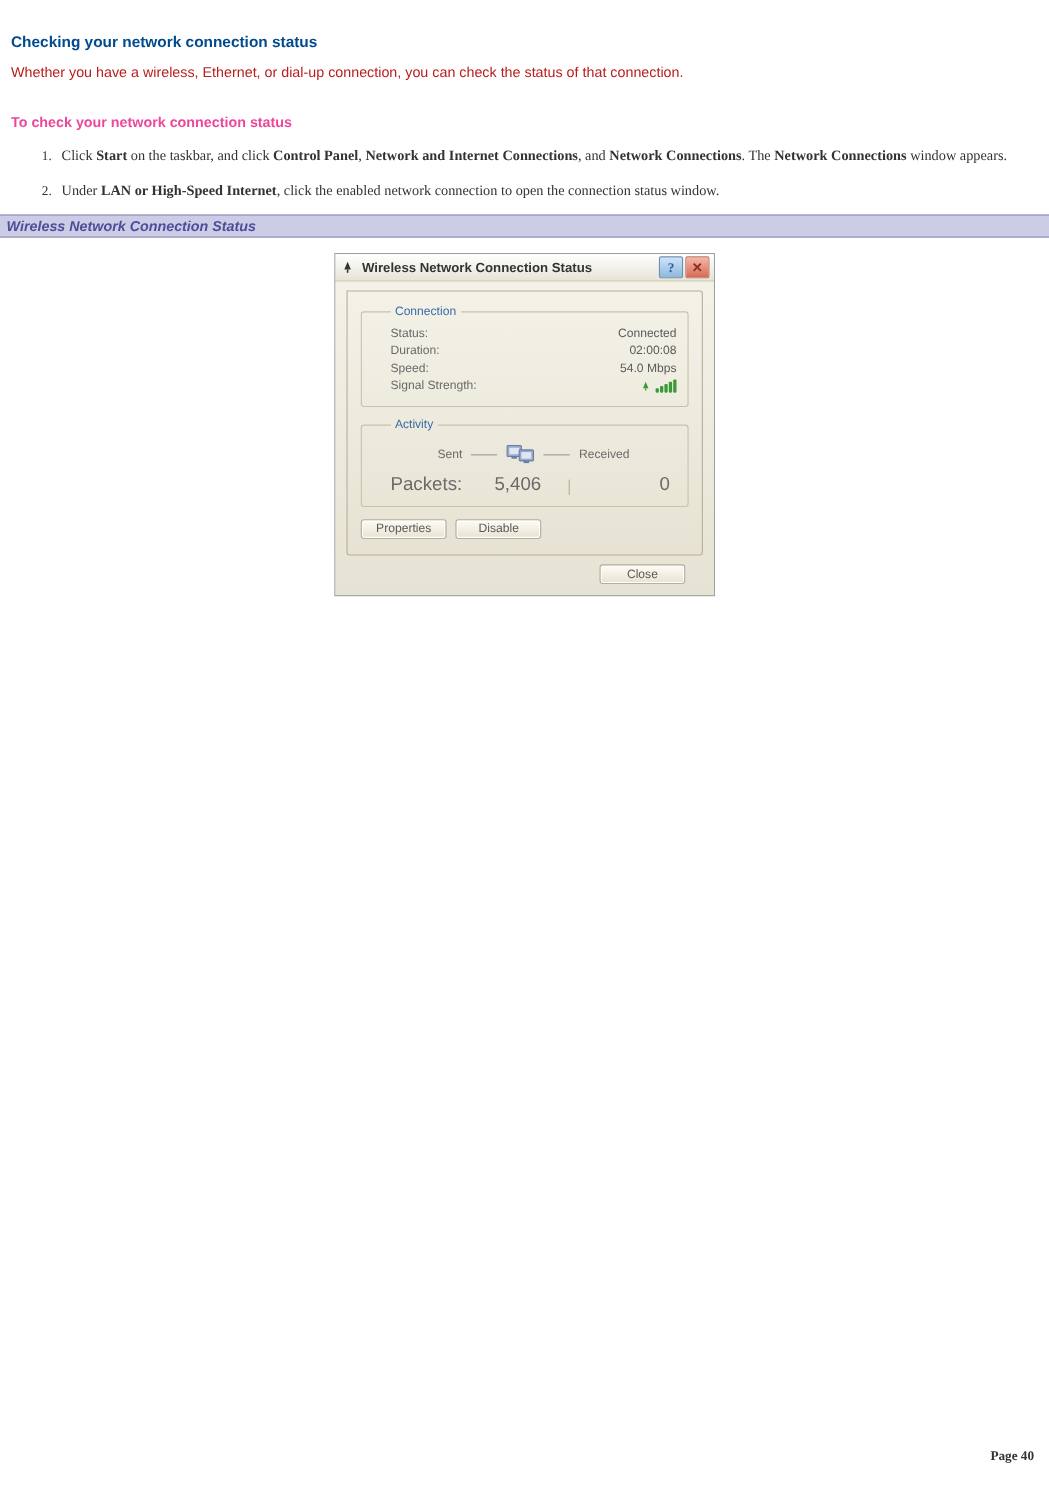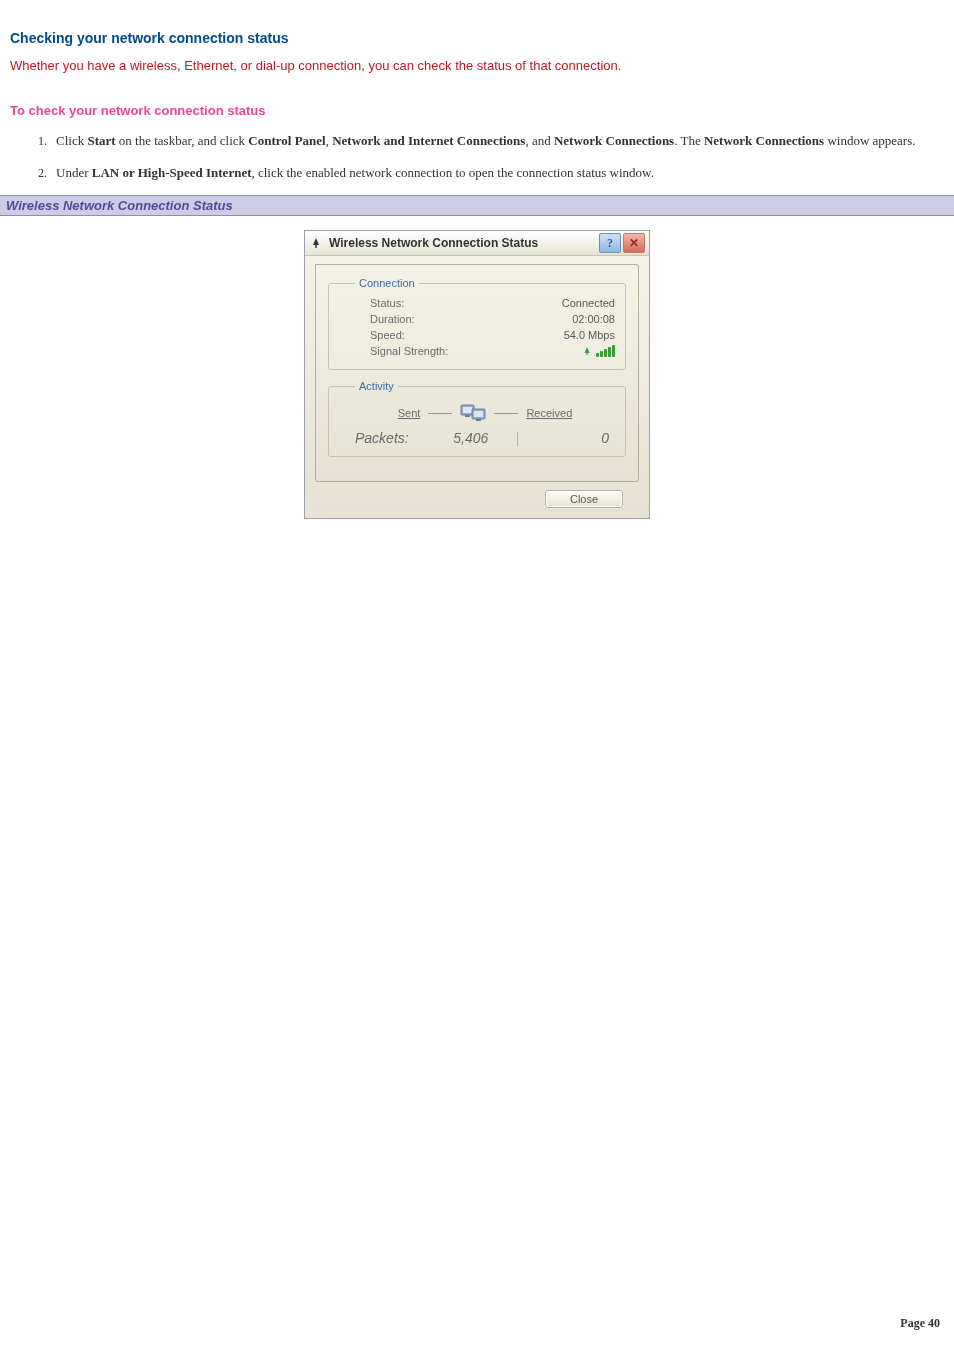--- a/index.html
+++ b/index.html
@@ -163,21 +163,20 @@
     color: #3a6aa8;
     padding: 0 4px;
   }
   .row {
     display: flex;
     justify-content: space-between;
     align-items: flex-end;
     font-size: 11px;
     padding: 2px 0;
     color: #6a6a6a;
-    margin-left: 15px;
   }
   .row .value { color: #5a5a5a; }
   .signal {
     display: inline-flex;
     align-items: flex-end;
     gap: 1px;
   }
   .signal .bar {
     width: 3px;
     background: #3a9a3a;
@@ -191,36 +190,34 @@
   .signal-wrap { display: inline-flex; align-items:center; gap:4px; }
   .signal-wrap .mini-wifi { width:10px; height:10px; display:flex; align-items:flex-end; justify-content:center;}
   .activity-head {
     display: flex;
     align-items: center;
     justify-content: center;
     font-size: 11px;
     color: #6a6a6a;
     gap: 8px;
     margin: 4px 0 2px 0;
-    text-decoration: underline;
   }
   .activity-head .line {
     width: 24px; height: 1px; background: #9a9a9a;
   }
   .monitor-icon {
     width: 26px; height: 22px;
     display:flex; align-items:center; justify-content:center;
   }
   .packet-row {
     display: flex;
-    font-size: 14px;
+    font-size: 17px;
     color: #6a6a6a;
     align-items: flex-end;
     padding-top: 4px;
-    font-style: italic;
   }
   .packet-row .pl { flex: 0 0 70px; }
   .packet-row .pv {
     flex: 1;
     text-align: center;
     position: relative;
   }
   .packet-row .sep {
     width: 1px; height: 14px; background: #b5b09a;
   }
@@ -347,20 +344,24 @@
               <span>Received</span>
             </div>
             <div class="packet-row">
               <span class="pl">Packets:</span>
               <span class="pv">5,406</span>
               <span class="sep"></span>
               <span class="pv right">0</span>
             </div>
           </fieldset>
 
+          <div>
+            <span class="btn">Properties</span>
+            <span class="btn">Disable</span>
+          </div>
 
         </div>
 
         <div class="footer-btn-row">
           <span class="btn close-btn">Close</span>
         </div>
 
       </div>
     </div>
   </div>

